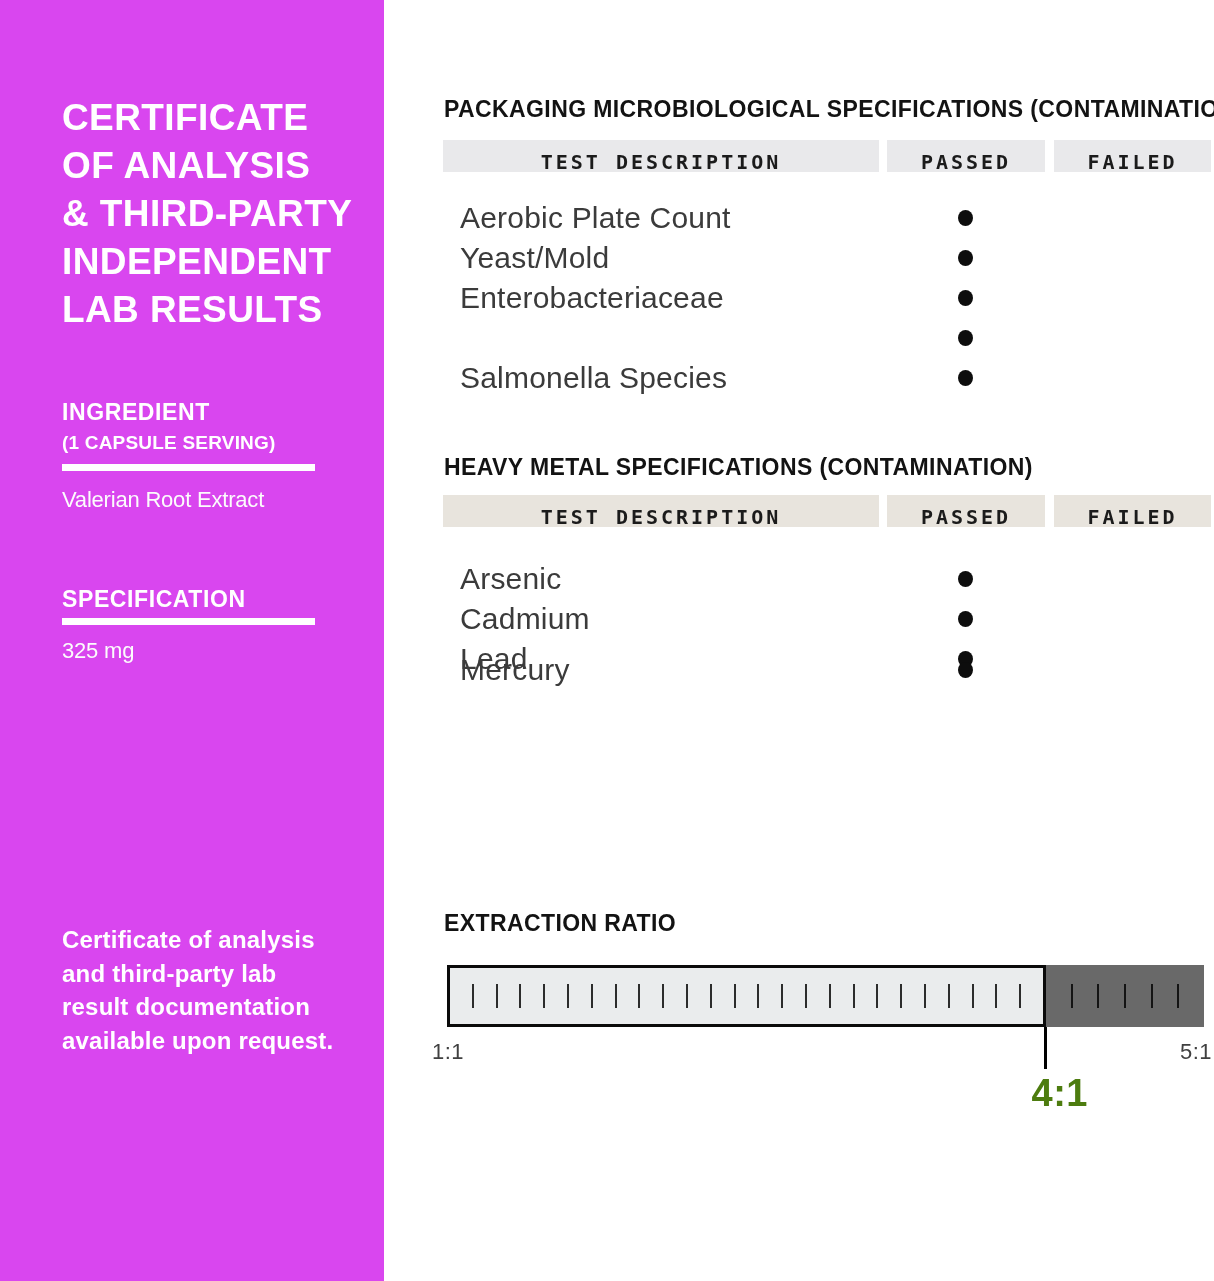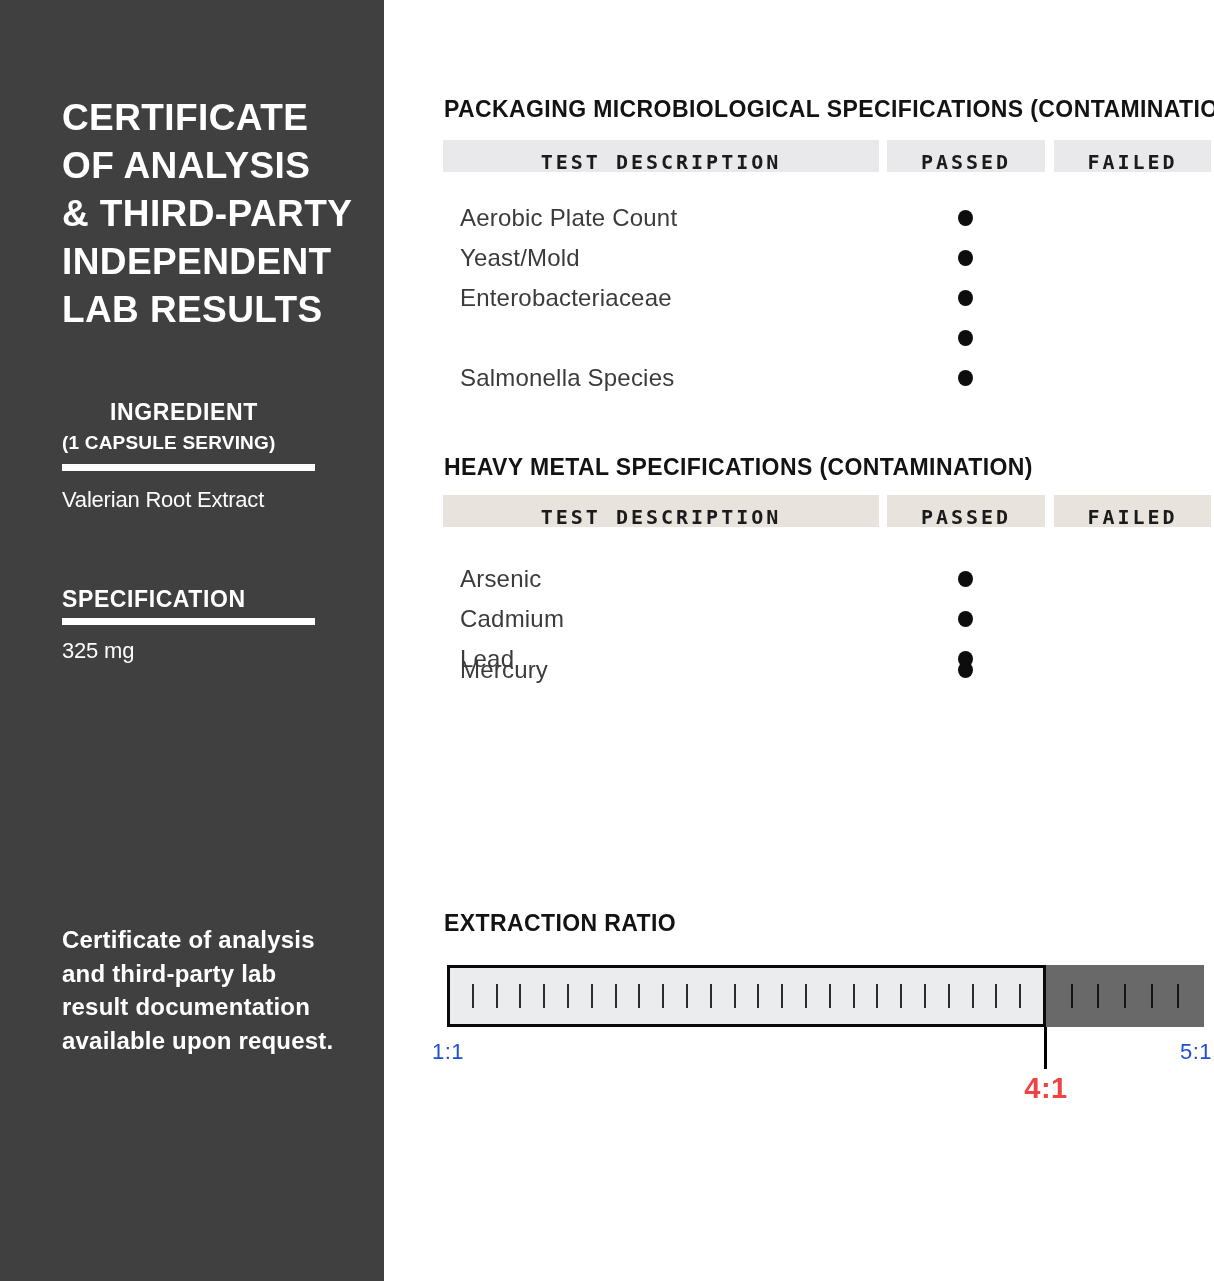--- a/index.html
+++ b/index.html
@@ -3,64 +3,64 @@
 <meta charset="utf-8">
 <style>
   * { margin:0; padding:0; box-sizing:border-box; }
   html,body { width:1214px; height:1281px; }
   body { position:relative; background:#ffffff; font-family:"Liberation Sans", sans-serif; overflow:hidden; }
 
   
   .sidebar { position:absolute; left:0; top:0; width:384px; height:1281px; background:#000; color:#fff; }
   .side-title { position:absolute; left:62px; top:94px; font-size:37px; font-weight:700; line-height:48px; letter-spacing:0.4px; }
   .side-h { position:absolute; left:62px; font-weight:700; letter-spacing:0.6px; }
-  .ing-label { top:399px; font-size:23px;margin-left:48px; }
+  .ing-label { top:399px; font-size:23px; }
   .ing-sub   { top:432px; font-size:19px; letter-spacing:0.2px; }
   .spec-label{ top:586px; font-size:23px; }
   .rule { position:absolute; left:62px; width:253px; height:7px; background:#fff; }
   .rule-1 { top:464px; }
   .rule-2 { top:618px; }
   .side-val { position:absolute; left:62px; font-size:22px; font-weight:400; letter-spacing:-0.2px; color:#fcfcfc; white-space:nowrap; }
   .ing-val  { top:487px; }
   .spec-val { top:638px; }
   .footnote { position:absolute; left:62px; top:923px; width:284px; font-size:24px; font-weight:700; line-height:33.5px; letter-spacing:0.2px; }
 
   
   .sec-title { position:absolute; font-size:23px; font-weight:700; color:#131313; letter-spacing:0.4px; white-space:nowrap; }
 
   
   .hbox { position:absolute; height:32px; line-height:44px; text-align:center;
           font-family:"DejaVu Sans Mono","Liberation Mono",monospace; font-weight:700;
           font-size:20px; letter-spacing:3px; color:#1b1b1b; white-space:nowrap; }
 
   
   .trow { position:absolute; left:443px; width:771px; height:40px; }
-  .tlabel { position:absolute; left:17px; top:0; line-height:40px; font-size:24px; color:#3b3b3b; letter-spacing:0.2px; white-space:nowrap; }
+  .tlabel { position:absolute; left:17px; top:0; line-height:40px; font-size:30px; color:#3b3b3b; letter-spacing:0.2px; white-space:nowrap; }
   .dot { position:absolute; top:50%; margin-top:-8px; width:15px; height:16px; border-radius:50%; }
   .dot-pass { left:515px; }
 
   
   .ruler { position:absolute; left:447px; top:965px; width:757px; height:62px; }
   .seg { position:absolute; top:0; height:62px; display:flex; align-items:center; justify-content:space-evenly; }
   .seg-light { left:0; width:599px; border:3px solid #0a0a0a; }
   .seg-dark  { left:599px; width:158px; }
   .tick { width:2px; height:24px; background:#2c2c2c; }
   .seg-dark .tick { background:#141414; }
   .marker-line { position:absolute; left:1044px; top:1027px; width:3px; height:42px; background:#000; }
-  .scale-label { position:absolute; top:1039px; font-size:22px; font-weight:500; color:#1d4ed8; letter-spacing:0.5px; }
+  .scale-label { position:absolute; top:1039px; font-size:22px; font-weight:500; color:#404040; letter-spacing:0.5px; }
   .scale-min { left:432px; }
   .scale-max { left:1150px; width:62px; text-align:right; }
-  .marker-label { position:absolute; left:1004px; top:1072px; width:84px; text-align:center; font-size:29px; font-weight:700; color:#ef4444; letter-spacing:0.5px; }
+  .marker-label { position:absolute; left:1004px; top:1072px; width:84px; text-align:right; font-size:38px; font-weight:700; color:#4d7c0f; letter-spacing:0.5px; }
 </style>
 </head>
 <body>
 
 <div class="page">
 
-  <aside class="sidebar" style="background-color: #404040;">
+  <aside class="sidebar" style="background-color: #d946ef;">
     <h1 class="side-title">
       <div>CERTIFICATE</div>
       <div>OF ANALYSIS</div>
       <div>&amp; THIRD-PARTY</div>
       <div>INDEPENDENT</div>
       <div>LAB RESULTS</div>
     </h1>
 
     <div class="side-h ing-label">INGREDIENT</div>
     <div class="side-h ing-sub">(1 CAPSULE SERVING)</div>

